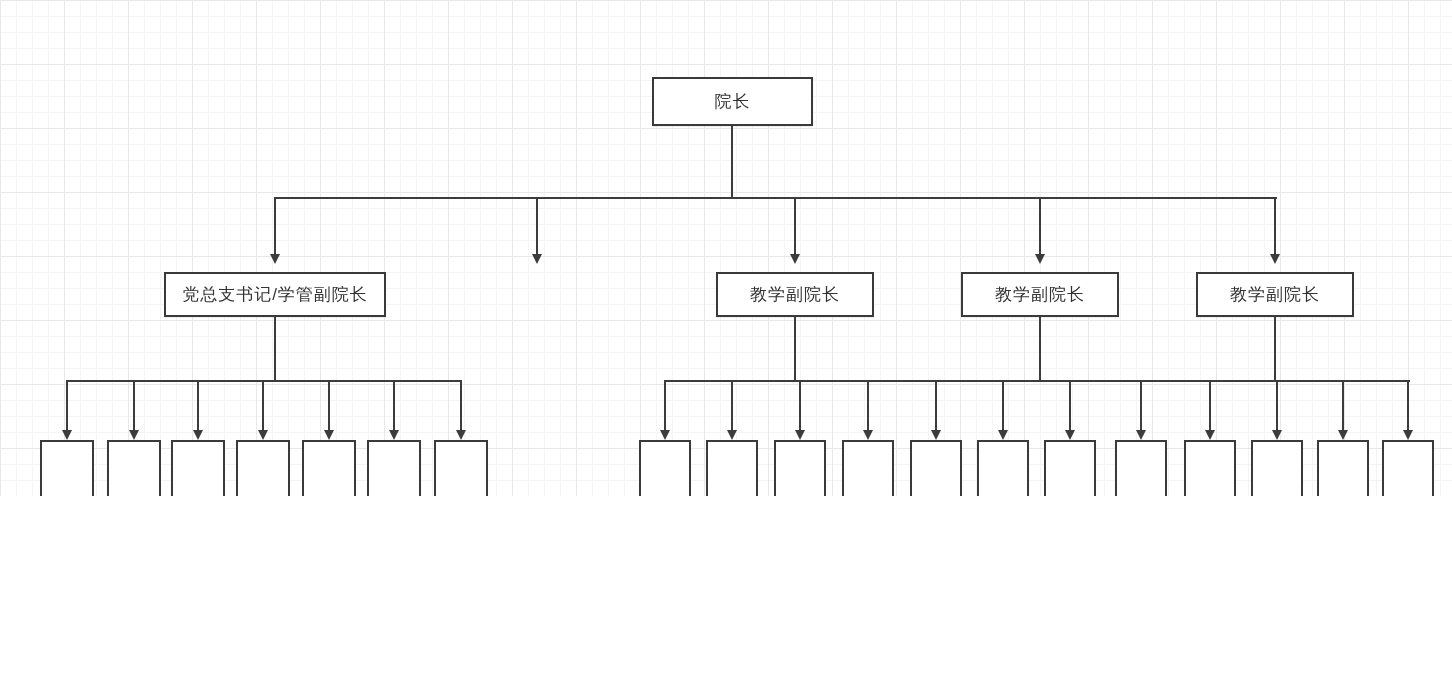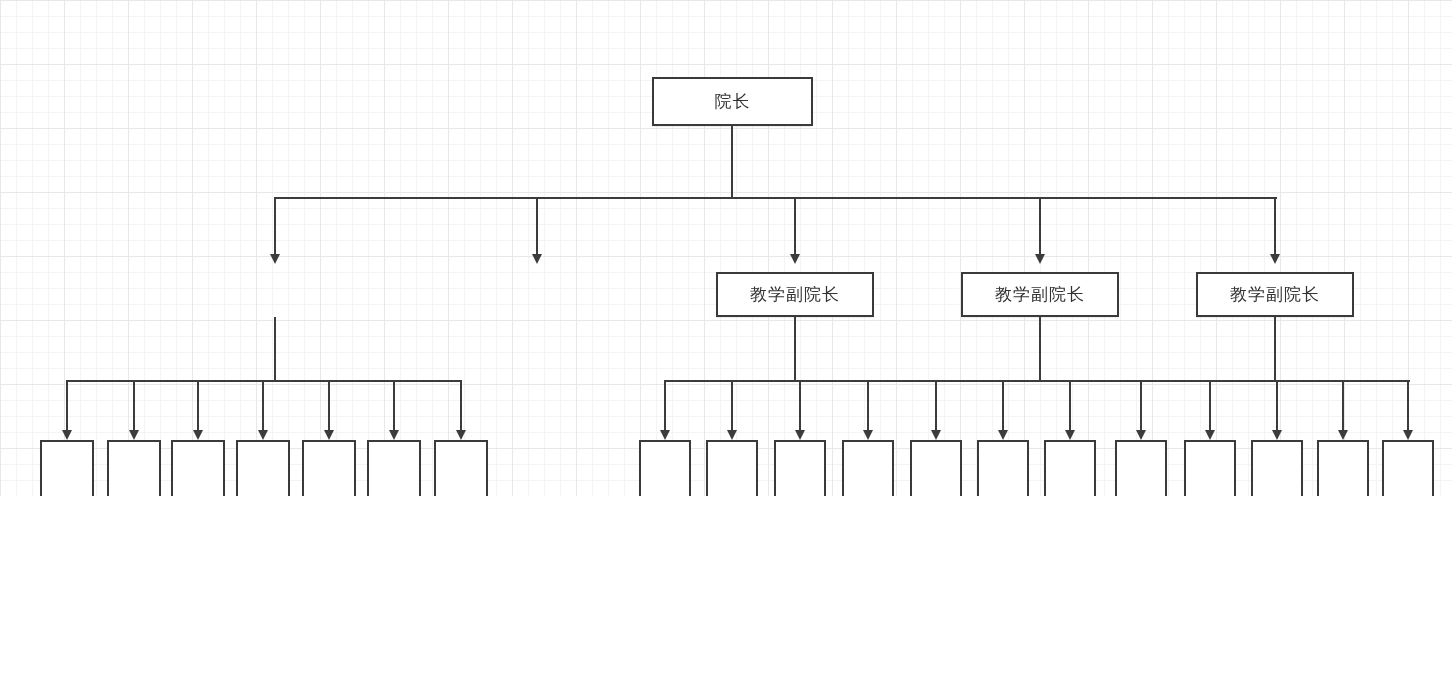--- a/index.html
+++ b/index.html
@@ -68,20 +68,23 @@
   <div class="arrow" style="left:270px;top:254px;"></div>
   <div class="vline" style="left:536px;top:197px;height:58px;"></div>
   <div class="arrow" style="left:532px;top:254px;"></div>
   <div class="vline" style="left:794px;top:197px;height:58px;"></div>
   <div class="arrow" style="left:790px;top:254px;"></div>
   <div class="vline" style="left:1039px;top:197px;height:58px;"></div>
   <div class="arrow" style="left:1035px;top:254px;"></div>
   <div class="vline" style="left:1274px;top:197px;height:58px;"></div>
   <div class="arrow" style="left:1270px;top:254px;"></div>
 
+  <div class="node h" style="left:164px;top:272px;width:222px;height:45px;">
+    <span>党总支书记/学管副院长</span>
+  </div>
   <div class="node h" style="left:716px;top:272px;width:158px;height:45px;">
     <span>教学副院长</span>
   </div>
   <div class="node h" style="left:961px;top:272px;width:158px;height:45px;">
     <span>教学副院长</span>
   </div>
   <div class="node h" style="left:1196px;top:272px;width:158px;height:45px;">
     <span>教学副院长</span>
   </div>
 

